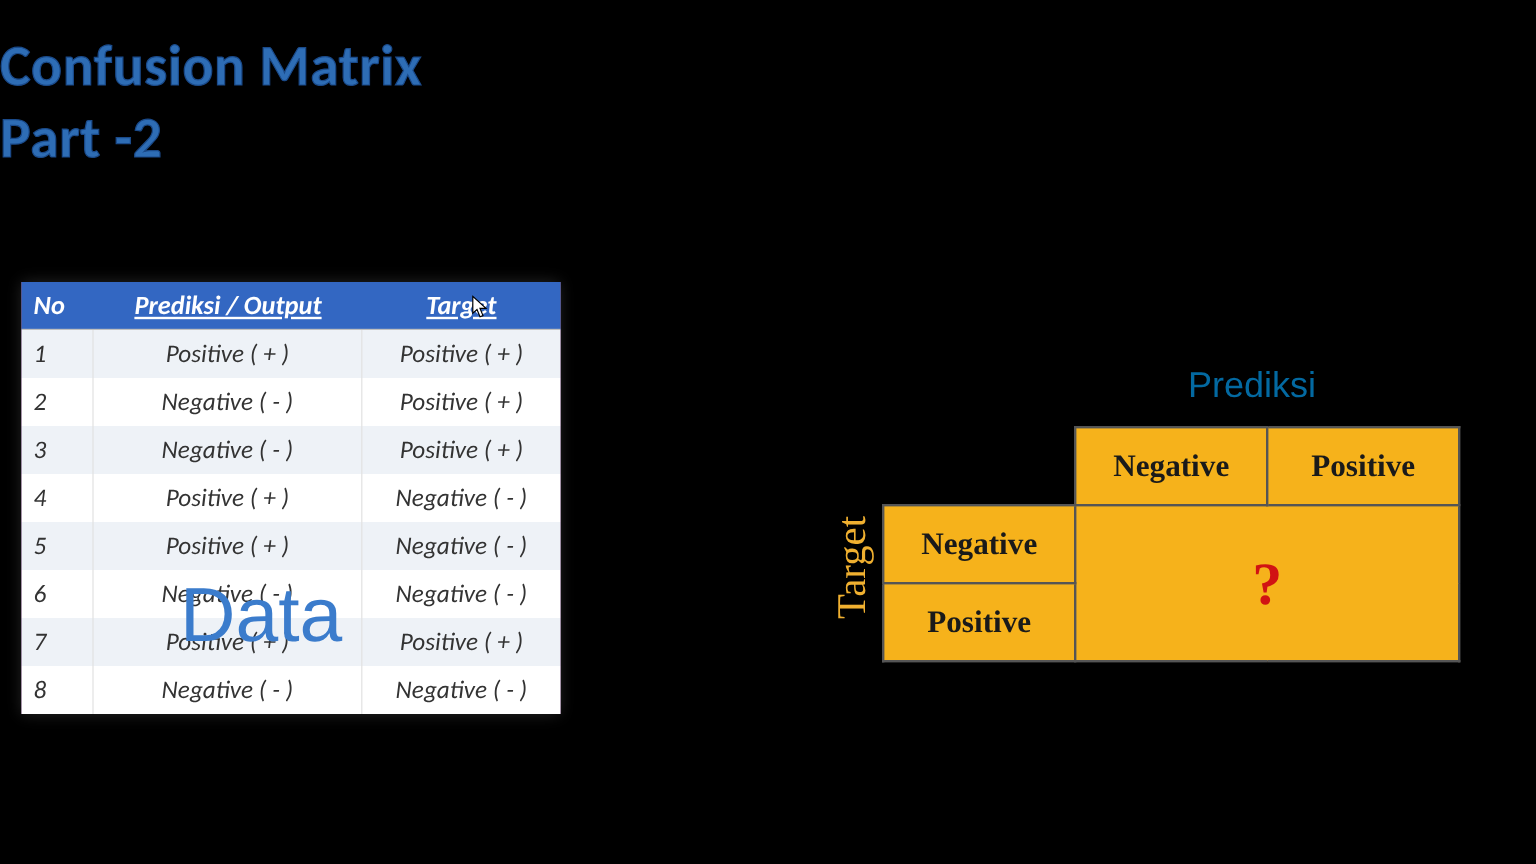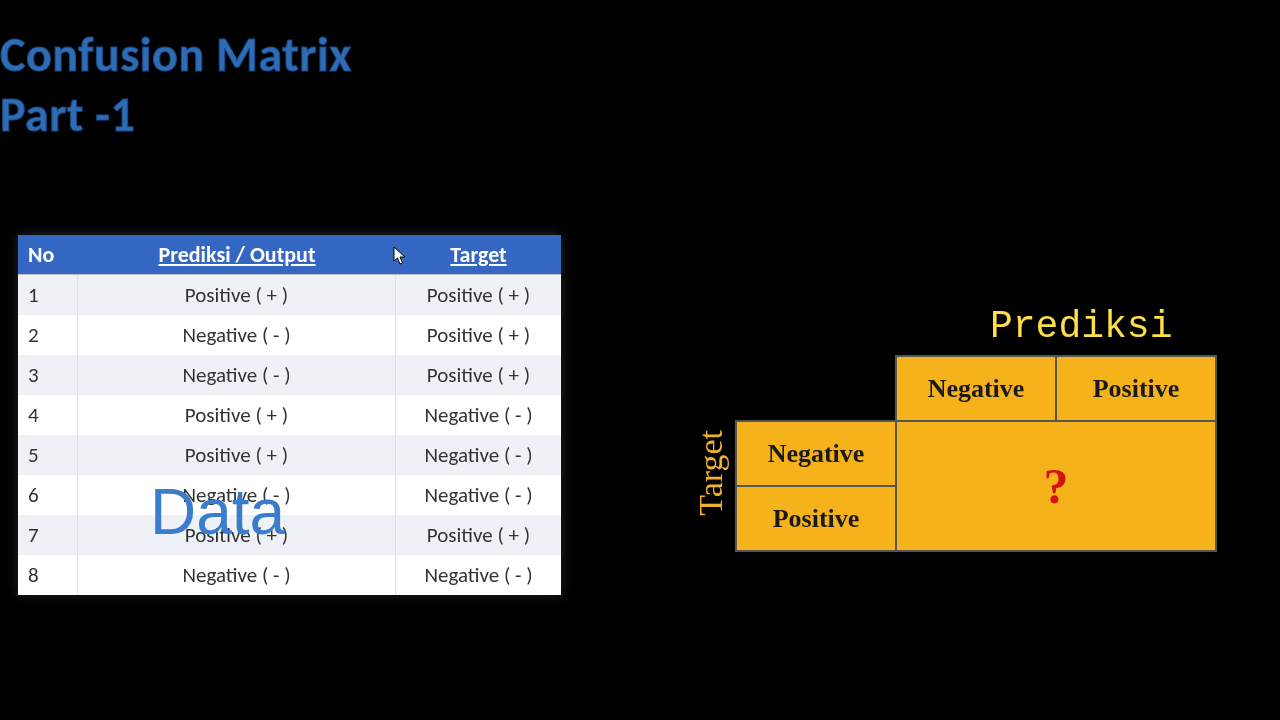--- a/index.html
+++ b/index.html
@@ -25,24 +25,25 @@
     -webkit-text-stroke: 1px #1a4a8a;
     line-height: 1.25;
     letter-spacing: 0.5px;
   }
 
   
   .data-card {
     position: absolute;
     left: 18px;
     top: 235px;
-    width: 543px;
+    width: 449px;
     background: #f0abfc;
     box-shadow: 0 0 12px rgba(255,255,255,0.15);
     filter: blur(0.6px);
+    font-style: italic;
   }
   .dt-head {
     display: flex;
     background: #3367c2;
     color: #fff;
     font-weight: 700;
     font-size: 22px;
     border-bottom: 1px solid #bfbfbf;
   }
   .dt-head .c1 { width: 60px; padding: 6px 10px; }
@@ -78,23 +79,23 @@
     width: 14px;
     height: 20px;
     z-index: 6;
   }
 
   
   .prediksi-label {
     position: absolute;
     left: 990px;
     top: 305px;
-    font-family: Liberation Mono, monospace;
-    font-size: 38px;
-    color: #fde047;
+    font-family: Liberation Sans, sans-serif;
+    font-size: 30px;
+    color: #0369a1;
   }
   .target-label {
     position: absolute;
     left: 692px;
     top: 430px;
     font-family: "Comic Sans MS", cursive;
     font-size: 34px;
     color: #f0b030;
     writing-mode: vertical-rl;
     transform: rotate(180deg);
@@ -125,21 +126,21 @@
     font-size: 50px;
     color: #d11313;
     font-weight: 700;
   }
 </style>
 </head>
 <body>
 
 <div class="title-block">
   <div class="title-line">Confusion Matrix</div>
-  <div class="title-line">Part -1</div>
+  <div class="title-line">Part -2</div>
 </div>
 
 <div class="data-card">
   <div class="dt-head">
     <div class="c1">No</div>
     <div class="c2">Prediksi / Output</div>
     <div class="c3">Target</div>
   </div>
   <div id="dt-body">
       <div class="dt-row">

